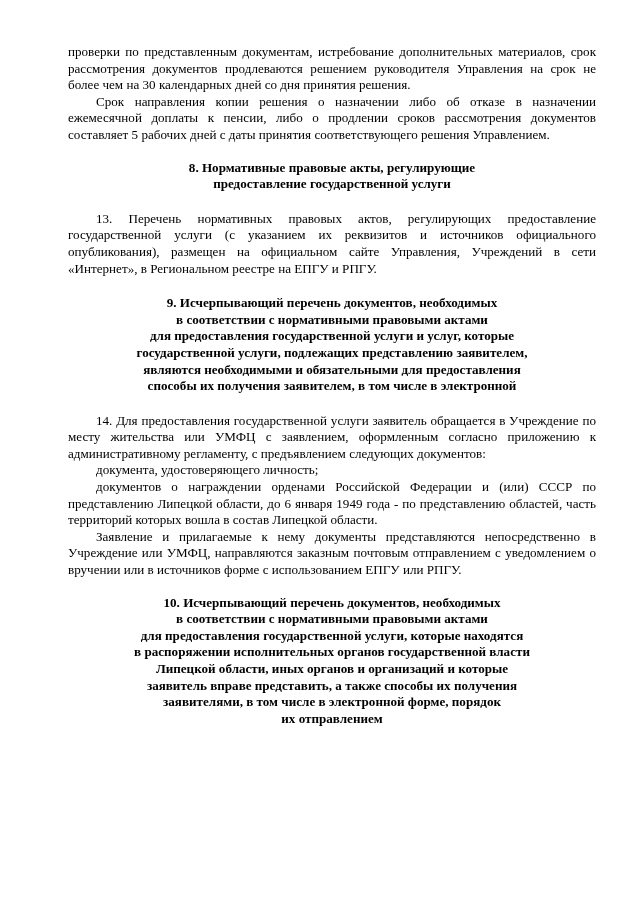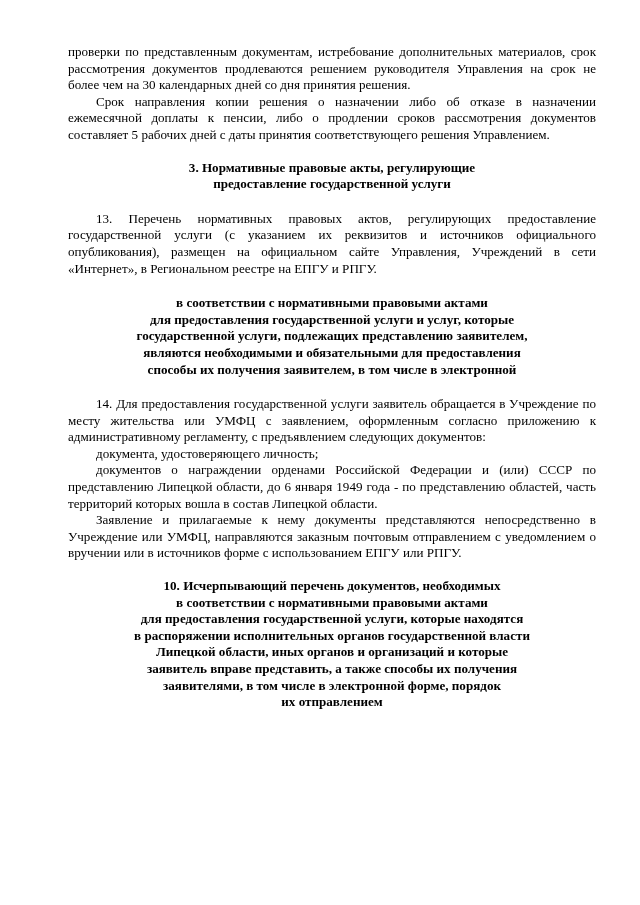--- a/index.html
+++ b/index.html
@@ -47,31 +47,32 @@
 
 <div class="page">
 
   <p class="para">проверки по представленным документам, истребование дополнительных материалов, срок рассмотрения документов продлеваются решением руководителя Управления на срок не более чем на 30 календарных дней со дня принятия решения.</p>
 
   <p class="para indent">Срок направления копии решения о назначении либо об отказе в назначении ежемесячной доплаты к пенсии, либо о продлении сроков рассмотрения документов составляет 5 рабочих дней с даты принятия соответствующего решения Управлением.</p>
 
   <div class="spacer-md"></div>
 
   <div class="heading-block">
-    <div class="heading">3. Нормативные правовые акты, регулирующие</div>
+    <div class="heading">8. Нормативные правовые акты, регулирующие</div>
     <div class="heading">предоставление государственной услуги</div>
   </div>
 
   <div class="spacer-lg"></div>
 
   <p class="para indent">13. Перечень нормативных правовых актов, регулирующих предоставление государственной услуги (с указанием их реквизитов и источников официального опубликования), размещен на официальном сайте Управления, Учреждений в сети «Интернет», в Региональном реестре на ЕПГУ и РПГУ.</p>
 
   <div class="spacer-lg"></div>
 
   <div class="heading-block">
+    <div class="heading">9. Исчерпывающий перечень документов, необходимых</div>
     <div class="heading">в соответствии с нормативными правовыми актами</div>
     <div class="heading">для предоставления государственной услуги и услуг, которые</div>
     <div class="heading">государственной услуги, подлежащих представлению заявителем,</div>
     <div class="heading">являются необходимыми и обязательными для предоставления</div>
     <div class="heading">способы их получения заявителем, в том числе в электронной</div>
   </div>
 
   <div class="spacer-lg"></div>
 
   <p class="para indent">14. Для предоставления государственной услуги заявитель обращается в Учреждение по месту жительства или УМФЦ с заявлением, оформленным согласно приложению к административному регламенту,  с предъявлением следующих документов:</p>

